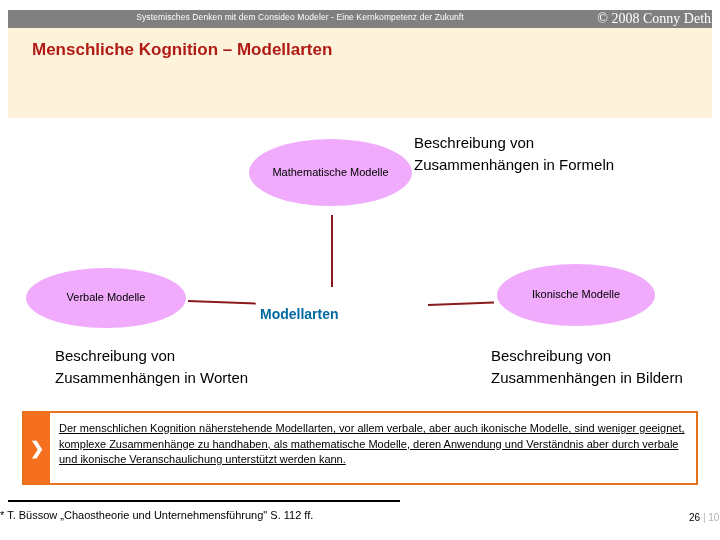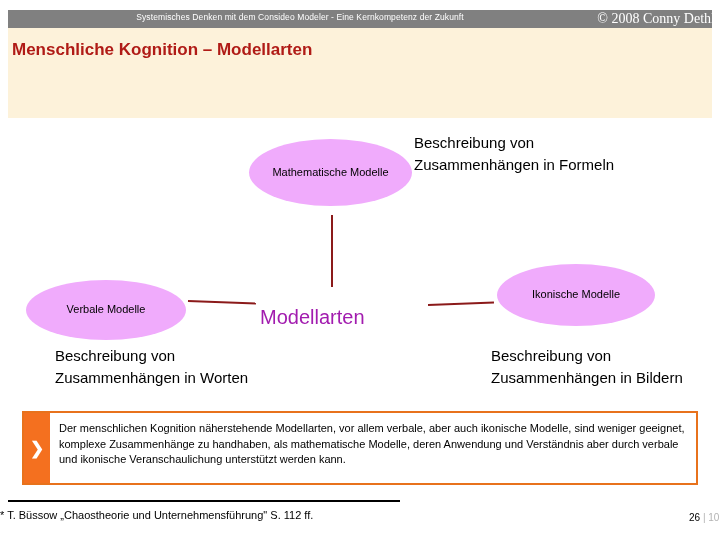--- a/index.html
+++ b/index.html
@@ -59,21 +59,21 @@
     right: 12px;
     top: 11px;
     font-size: 14px;
     color: #ffffff;
     white-space: nowrap;
     font-family: Liberation Serif, serif;
   }
 
   .slide-title {
     position: absolute;
-    left: 12px;
+    left: 32px;
     top: 40px;
     font-size: 17px;
     font-weight: bold;
     color: #b01b16;
     white-space: nowrap;
   }
 
   
   .ellipse {
     position: absolute;
@@ -86,35 +86,35 @@
     font-size: 11px;
     font-weight: normal;
     color: #000000;
     line-height: 1.25;
   }
   #ellipse-math {
     left: 249px; top: 139px;
     width: 163px; height: 67px;
   }
   #ellipse-verbal {
-    left: 26px; top: 280px;
+    left: 26px; top: 268px;
     width: 160px; height: 60px;
   }
   #ellipse-ikonisch {
     left: 497px; top: 264px;
     width: 158px; height: 62px;
   }
 
   .center-label {
     position: absolute;
     left: 260px;
     top: 306px;
-    font-size: 20px;
-    font-weight: normal;
-    color: #a21caf;
+    font-size: 14px;
+    font-weight: bold;
+    color: #0369a1;
     white-space: nowrap;
   }
 
   
   .conn {
     position: absolute;
     background: #8b1a1a;
   }
   #conn-vertical {
     left: 331px;
@@ -174,20 +174,21 @@
     font-size: 17px;
     font-weight: bold;
     flex: none;
   }
   .callout-text {
     flex: 1;
     padding: 8px 10px 0 9px;
     font-size: 11px;
     line-height: 1.42;
     color: #000000;
+    text-decoration: underline;
   }
 
   
   .footer-rule {
     position: absolute;
     left: 8px;
     top: 500px;
     width: 392px;
     height: 1.5px;
     background: #000000;

